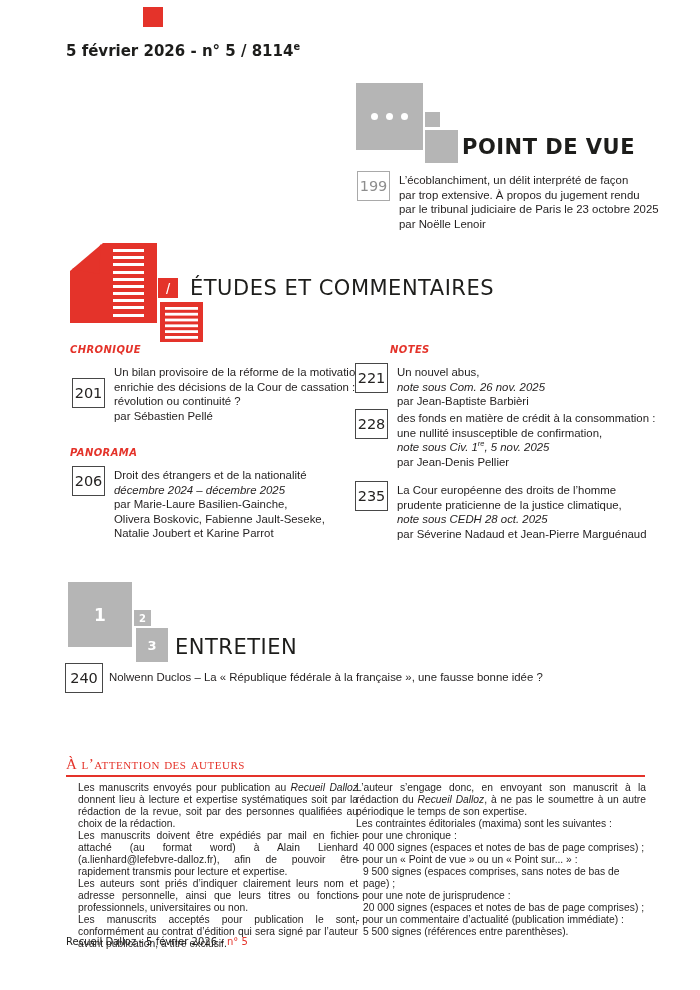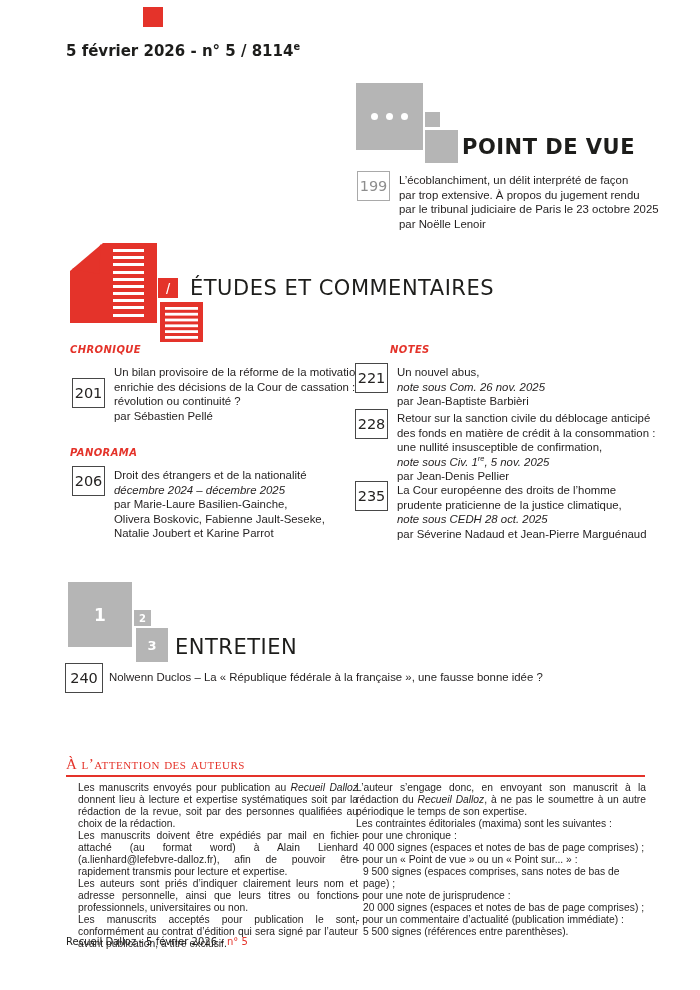--- a/index.html
+++ b/index.html
@@ -140,21 +140,20 @@
       <div class="pagebox">221</div>
       <div class="entry-lines">
           <div class="tline"><span>Un nouvel abus,</span></div>
           <div class="tline"><span class="i">note sous Com. 26 nov. 2025</span></div>
           <div class="tline"><span>par Jean-Baptiste Barbièri</span></div>
         </div>
     </div>
     <div class="abs toc-entry" style="left:355px;top:409px;">
       <div class="pagebox">228</div>
       <div class="entry-lines">
-          <div class="tline"><span>Retour sur la sanction civile du déblocage anticipé</span></div>
           <div class="tline"><span>des fonds en matière de crédit à la consommation :</span></div>
           <div class="tline"><span>une nullité insusceptible de confirmation,</span></div>
           <div class="tline"><span class="i">note sous Civ. 1</span><span class="i sup">re</span><span class="i">, 5 nov. 2025</span></div>
           <div class="tline"><span>par Jean-Denis Pellier</span></div>
         </div>
     </div>
     <div class="abs toc-entry" style="left:355px;top:481px;">
       <div class="pagebox">235</div>
       <div class="entry-lines">
           <div class="tline"><span>La Cour européenne des droits de l’homme</span></div>

